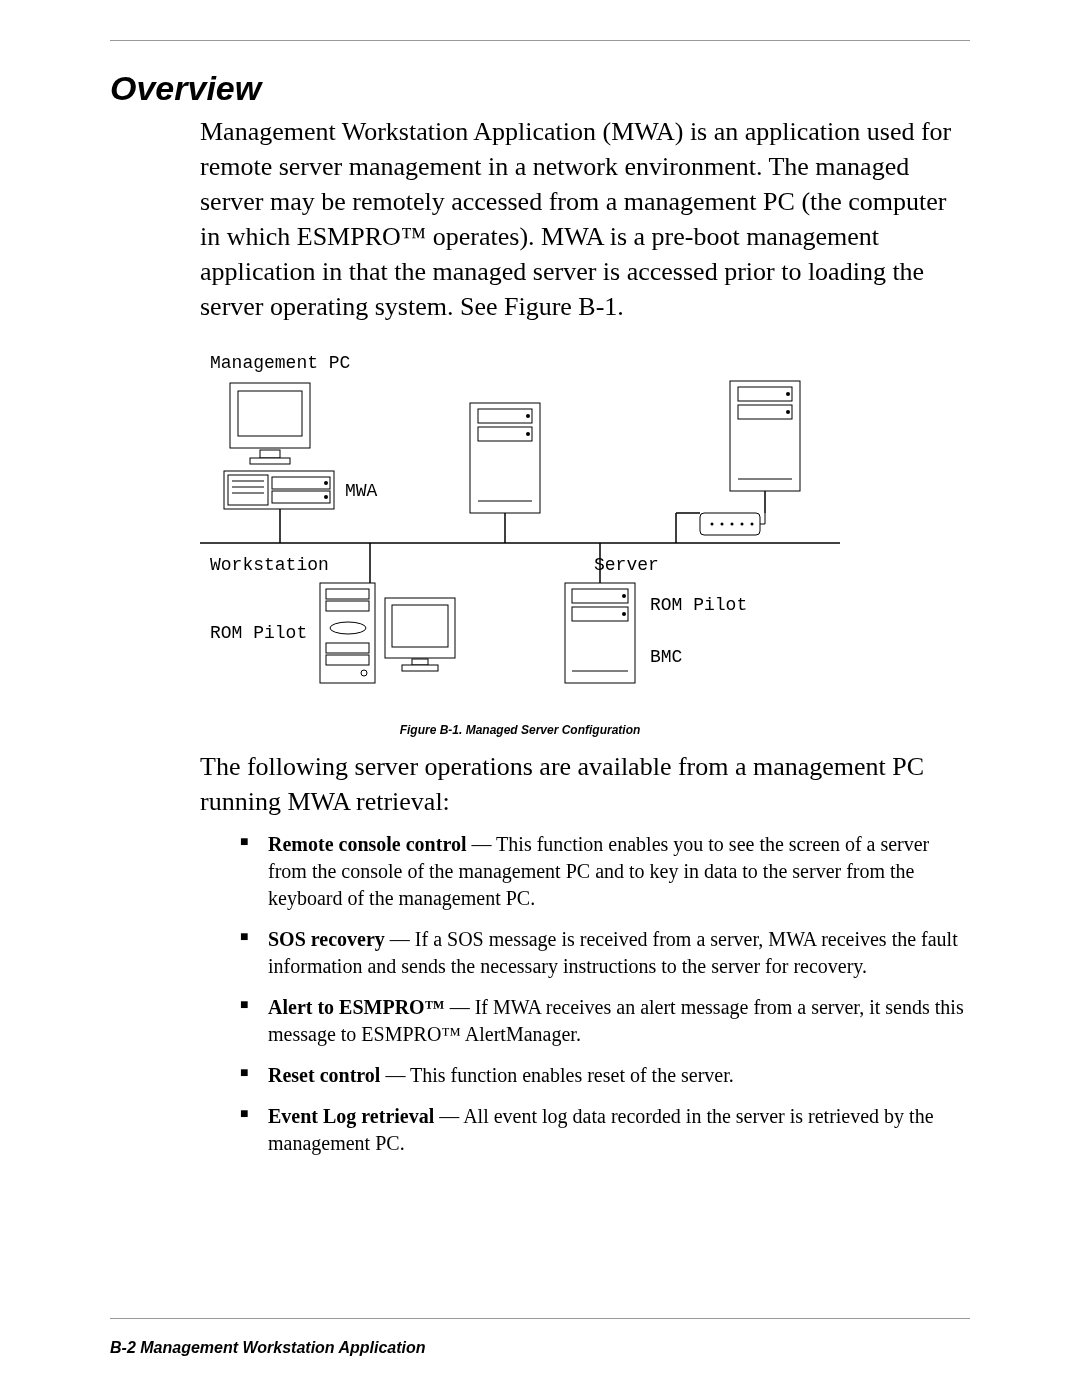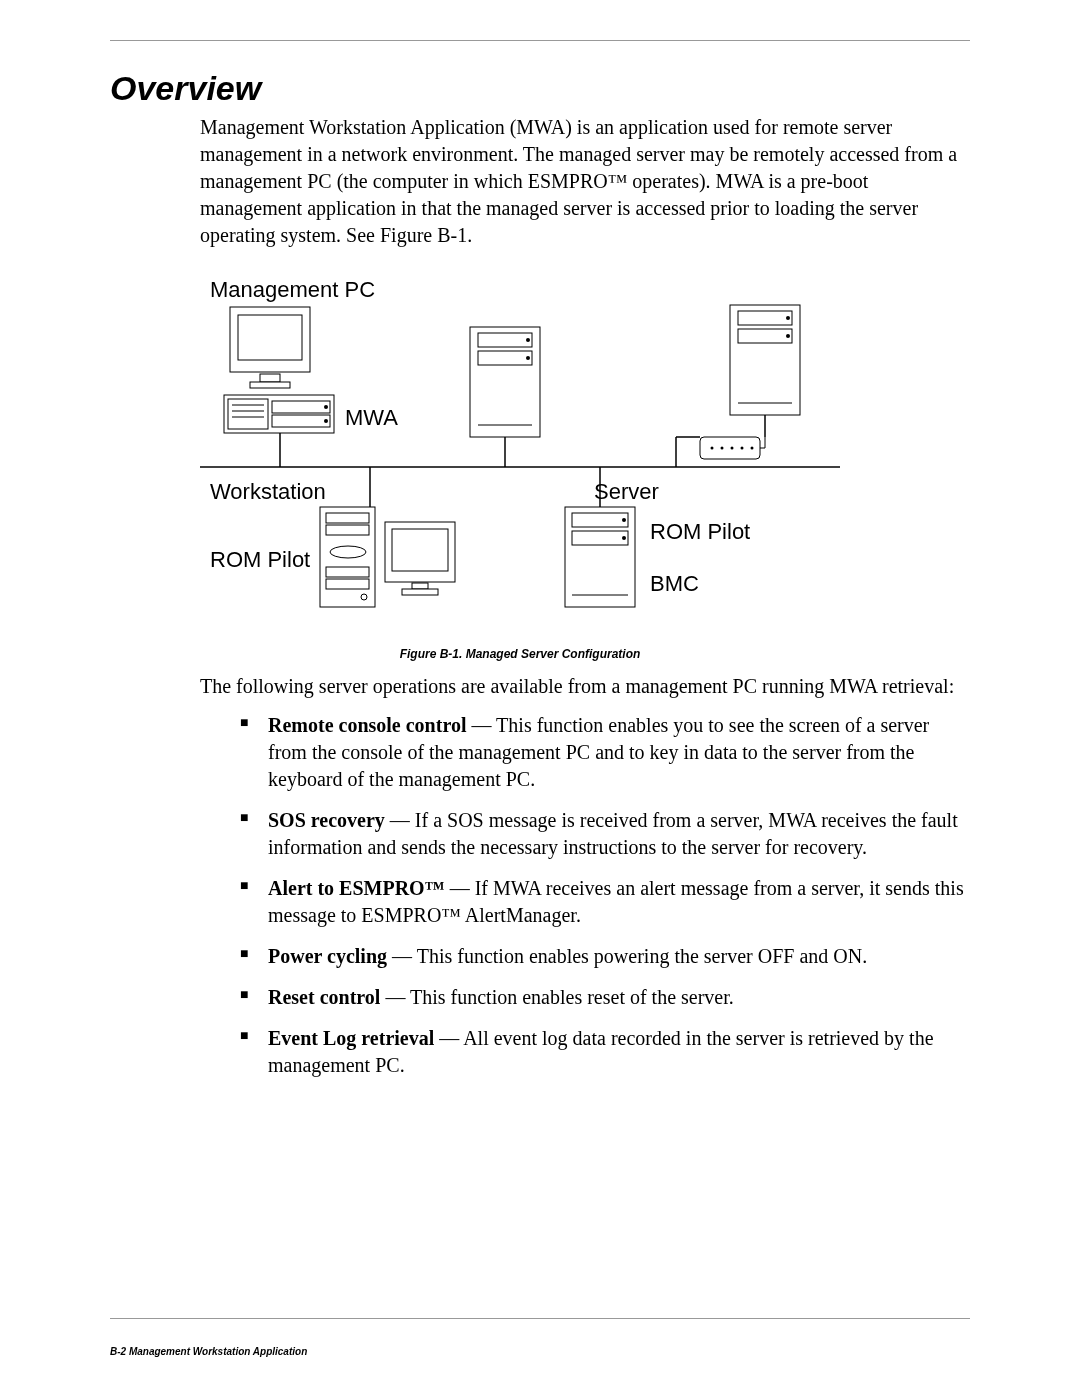--- a/index.html
+++ b/index.html
@@ -22,21 +22,21 @@
     margin: 0 0 28px 0;
   }
   h1.title {
     font-family: Arial, Helvetica, sans-serif;
     font-style: italic;
     font-weight: bold;
     font-size: 34px;
     margin: 0 0 6px 0;
   }
   .body-text {
-    font-size: 20px;
+    font-size: 26px;
     line-height: 1.35;
     margin: 0 0 12px 0;
   }
   .indent {
     margin-left: 90px;
   }
   .figure-wrap {
     margin: 18px 0 12px 90px;
     width: 640px;
   }
@@ -68,38 +68,38 @@
     font-size: 14px;
   }
   .b-term { font-weight: bold; }
   .footer {
     position: absolute;
     left: 110px;
     bottom: 40px;
     font-family: Arial, Helvetica, sans-serif;
     font-style: italic;
     font-weight: bold;
-    font-size: 10px;
+    font-size: 16px;
   }
   .hr-bottom {
     position: absolute;
     left: 110px;
     right: 110px;
     bottom: 70px;
     border: none;
     border-top: 1px solid #999;
   }
 
   
   .diagram {
     position: relative;
     width: 640px;
     height: 360px;
-    font-family: Liberation Sans, sans-serif;
-    font-size: 22px;
+    font-family: Liberation Mono, monospace;
+    font-size: 18px;
   }
   .d-label { position: absolute; white-space: nowrap; }
   svg.dsvg { position: absolute; top: 0; left: 0; }
 </style>
 </head>
 <body>
 
 <div class="page">
 
   <hr class="hr-top">
@@ -209,20 +209,19 @@
 
     <div class="fig-caption">Figure B-1. Managed Server Configuration</div>
   </div>
 
   <p class="body-text indent">The following server operations are available from a management PC running MWA retrieval:</p>
 
   <ul class="bullets">
     <li><span class="b-term">Remote console control</span><span> — This function enables you to see the screen of a server from the console of the management PC and to key in data to the server from the keyboard of the management PC.</span></li>
     <li><span class="b-term">SOS recovery</span><span> — If a SOS message is received from a server, MWA receives the fault information and sends the necessary instructions to the server for recovery.</span></li>
     <li><span class="b-term">Alert to ESMPRO™</span><span> — If MWA receives an alert message from a server, it sends this message to ESMPRO™ AlertManager.</span></li>
-    <li><span class="b-term">Power cycling</span><span> — This function enables powering the server OFF and ON.</span></li>
     <li><span class="b-term">Reset control</span><span> — This function enables reset of the server.</span></li>
     <li><span class="b-term">Event Log retrieval</span><span> — All event log data recorded in the server is retrieved by the management PC.</span></li>
   </ul>
 
   <hr class="hr-bottom">
   <div class="footer">B-2   Management Workstation Application</div>
 </div>
 
 </body></html>

